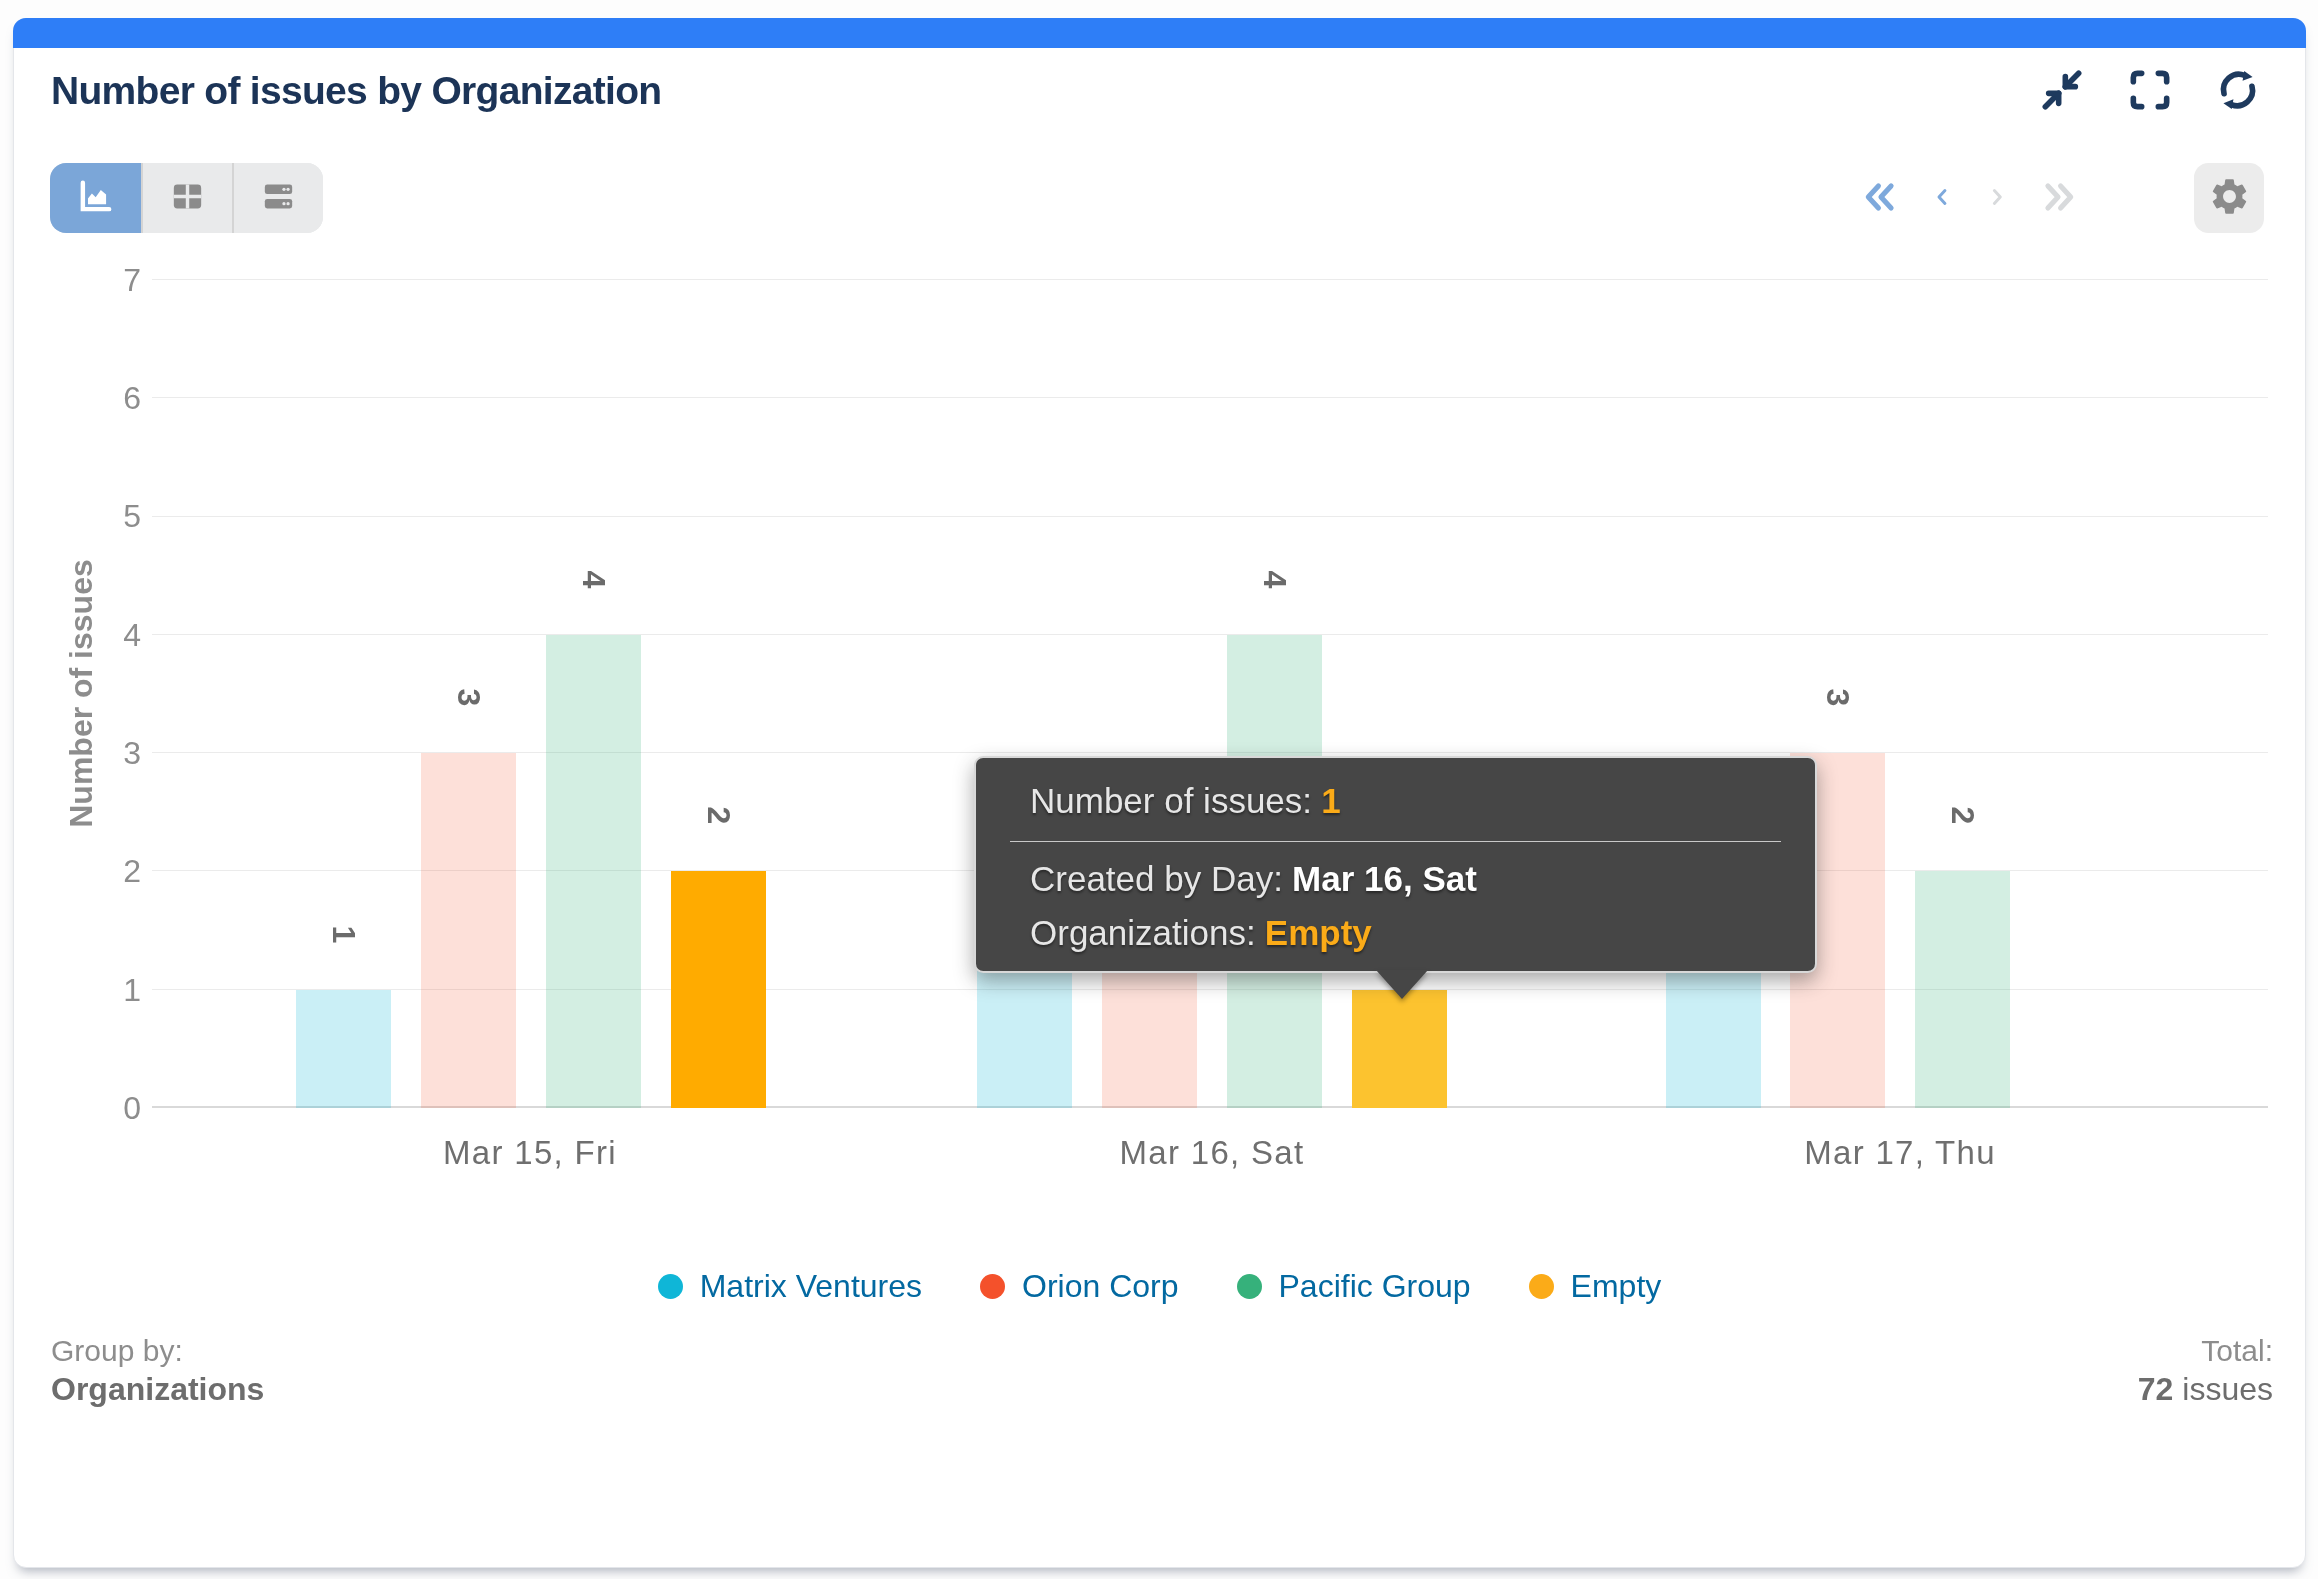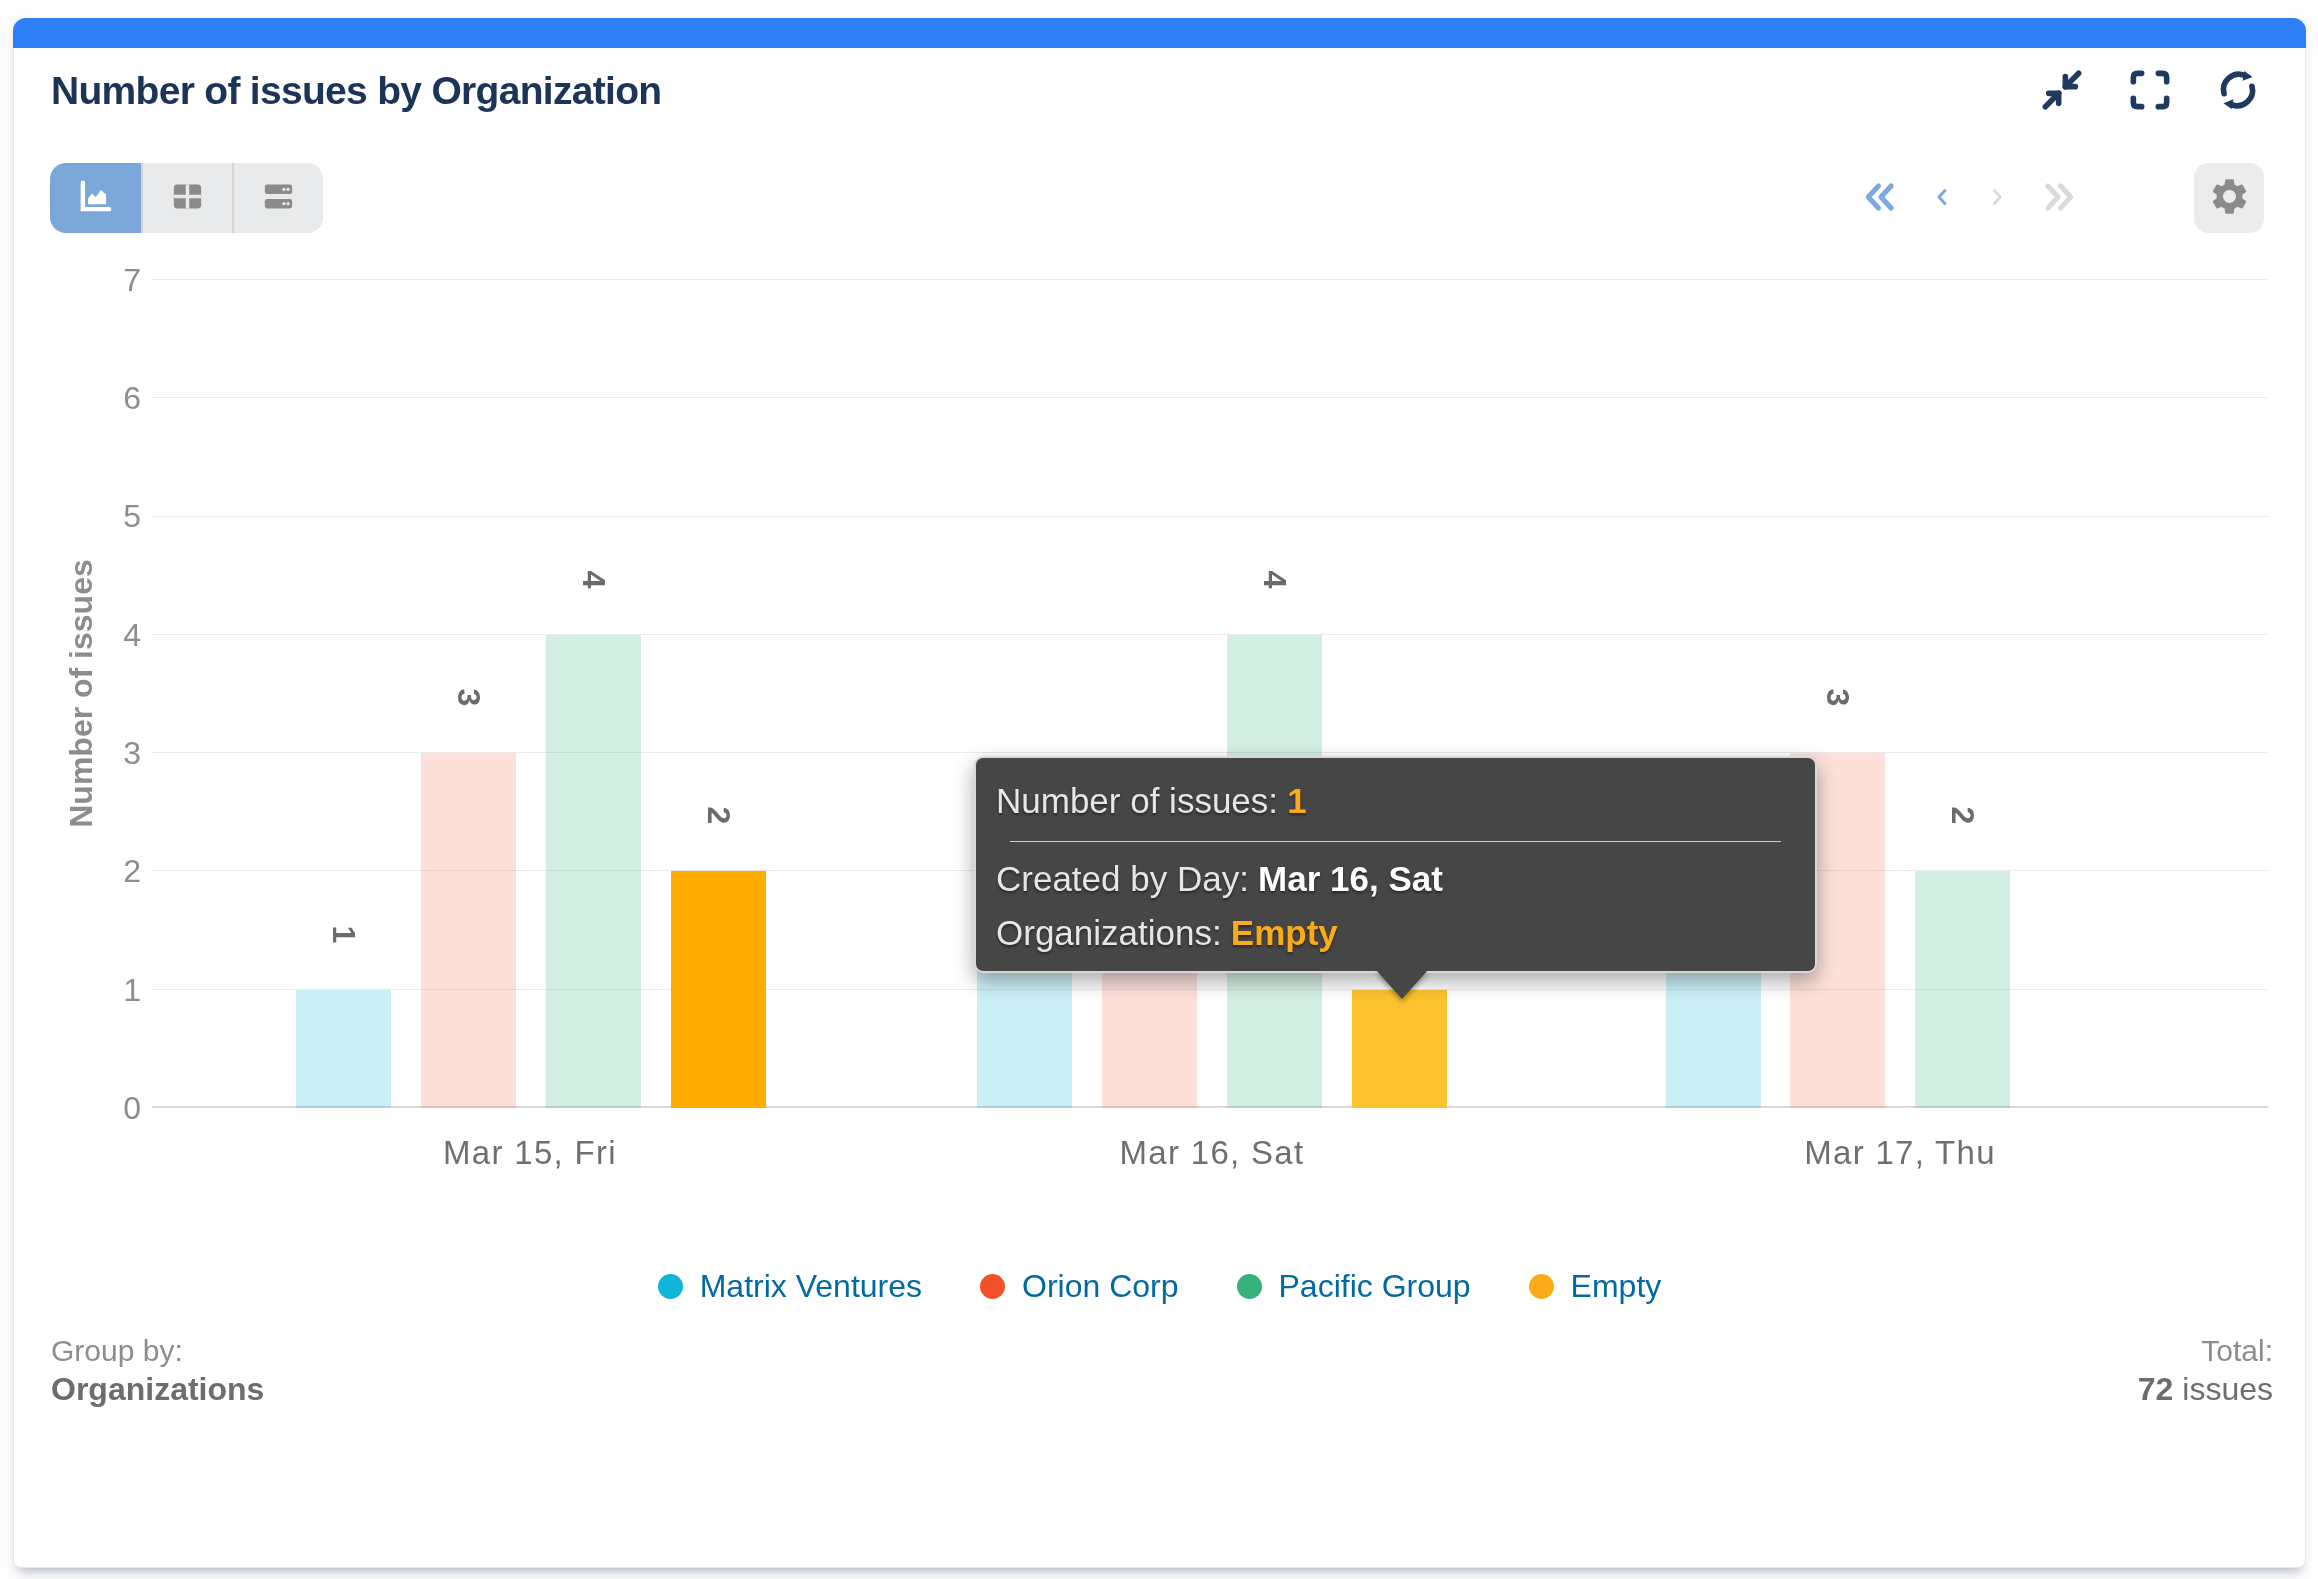--- a/index.html
+++ b/index.html
@@ -1,19 +1,19 @@
 <!DOCTYPE html>
 <html style="font-size:10.5px"><head>
 <meta charset="utf-8">
 <style>
   html,body{margin:0;padding:0;}
   body{width:2319px;height:1579px;position:relative;background:#fdfdfd;
        font-family:"Liberation Sans",sans-serif;overflow:hidden;}
   .card{position:absolute;left:13px;top:18.4px;width:2291px;height:1548px;background:#ffffff;
-        border:1.3px solid #e4e6ea;border-radius:8px;
+        border:1.3px solid #e4e6ea;border-radius:13px;
         box-shadow:0 8px 10.5px -5.3px rgba(100,110,130,.5);}
   .accent-bar{position:absolute;left:-1.3px;top:-1.3px;right:-1.3px;height:30px;background:#2e7ef7;
         border-radius:13px 13px 0 0;}
   .title{position:absolute;left:37px;top:50px;margin:0;font-size:39px;font-weight:700;
         letter-spacing:-0.7px;color:#1c3457;}
   .header-icons{position:absolute;right:41px;top:46px;display:flex;gap:35px;}
   .icon-btn{width:53px;height:53px;border:none;background:transparent;padding:0;cursor:pointer;
         display:flex;align-items:center;justify-content:center;}
   .icon-btn svg{width:50px;height:50px;stroke:#1e3a5e;stroke-width:2.7;fill:none;
         stroke-linecap:round;stroke-linejoin:round;}
@@ -51,21 +51,21 @@
   .x-title{position:absolute;left:854px;top:1180px;width:526px;text-align:center;
         font-size:33px;font-weight:700;color:#6f6f6f;letter-spacing:0.7px;}
   #legend{position:absolute;left:0;right:0;top:1249px;display:flex;justify-content:center;
         align-items:center;gap:58px;}
   .legend-item{display:flex;align-items:center;gap:17px;cursor:pointer;}
   .legend-dot{width:25px;height:25px;border-radius:50%;}
   .legend-label{font-size:32px;color:#0369a1;}
   .tooltip{position:absolute;left:960px;top:737px;width:843px;height:217px;
         background:#464646;border:2px solid #d8d8d8;border-radius:9.2px;z-index:20;
         box-shadow:0 8px 20px rgba(40,40,40,.4);box-sizing:border-box;}
-  .tt-row{margin:0 20px;font-size:35px;color:#e6e6e6;
+  .tt-row{margin:0 54px;font-size:35px;color:#e6e6e6;
         text-shadow:0 2px 2.6px rgba(0,0,0,.45);white-space:nowrap;}
   .tt-row1{margin-top:22.3px;}
   .tt-sep{margin:20px 34px 17px;border-top:1.3px solid #c9c9c9;}
   .tt-row + .tt-row{margin-top:14.5px;}
   .tt-val-amber{color:#fbab18;font-weight:700;margin-left:9.2px;}
   .tt-val-white{color:#ffffff;font-weight:700;margin-left:9.2px;}
   .tt-arrow{position:absolute;left:400px;bottom:-28px;width:0;height:0;
         border-left:26px solid transparent;border-right:26px solid transparent;
         border-top:29px solid #464646;filter:drop-shadow(0 3.3px 2.6px rgba(0,0,0,.35));}
   .footer-left{position:absolute;left:37px;top:1313px;}

